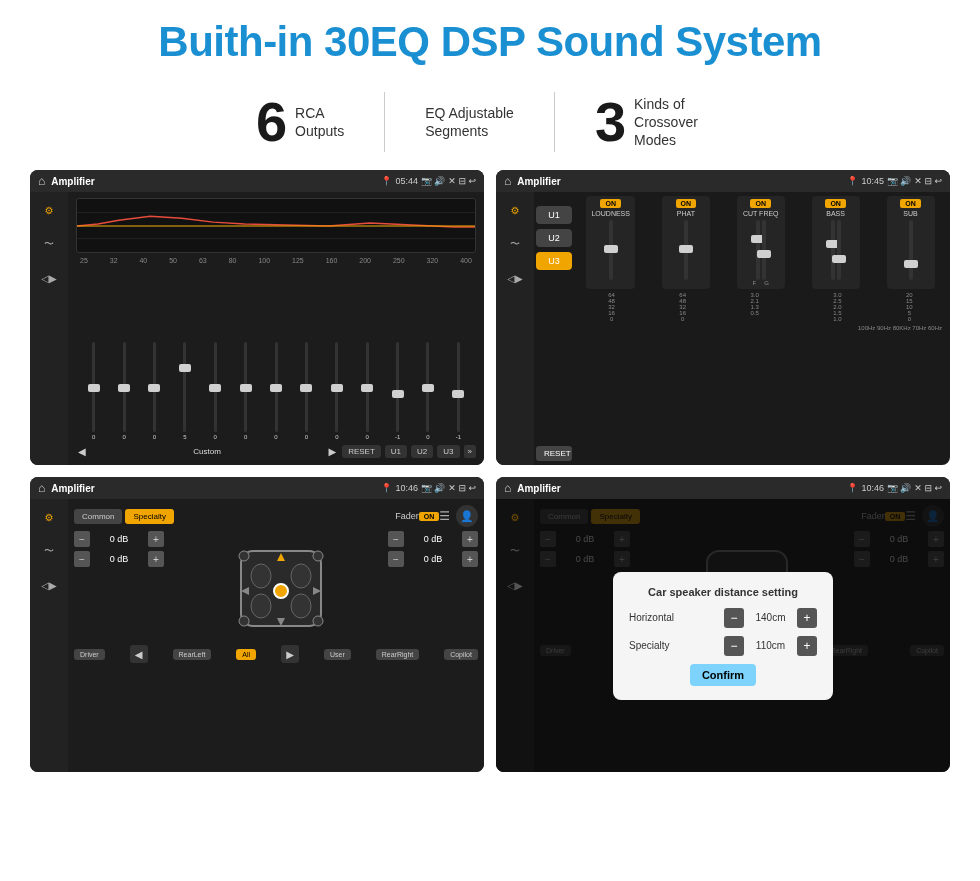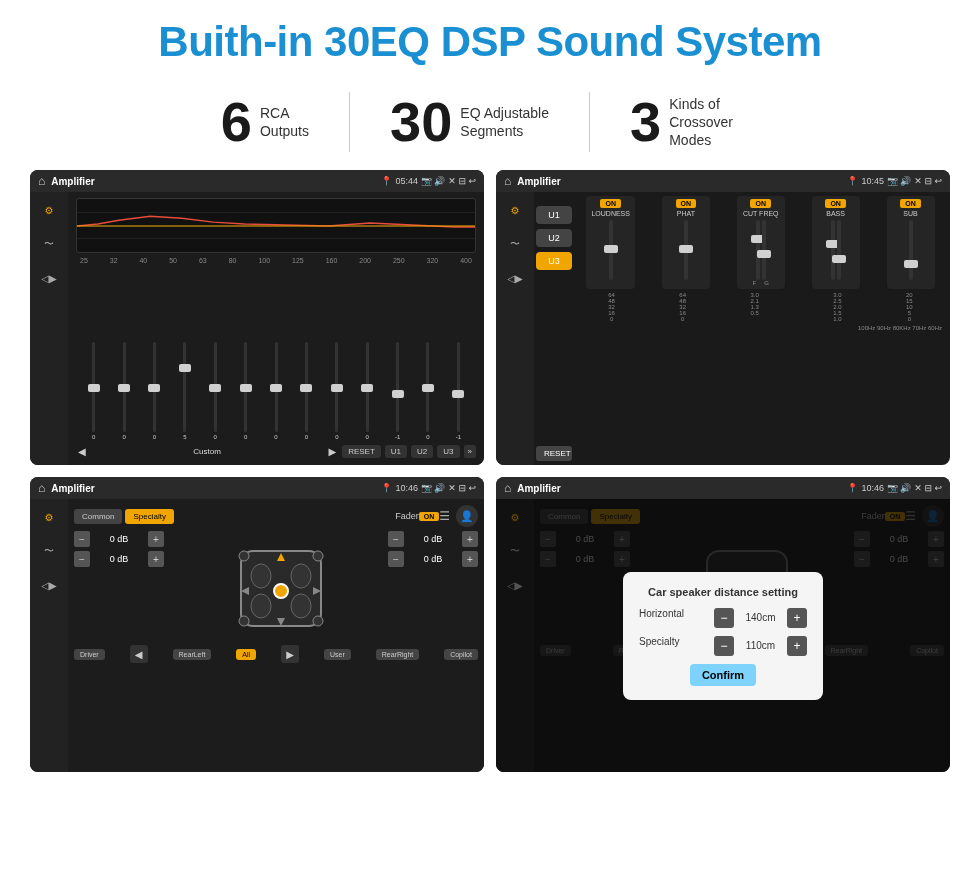--- a/index.html
+++ b/index.html
@@ -417,31 +417,32 @@
       top: 0; left: 0; right: 0; bottom: 0;
       background: rgba(0,0,0,0.5);
       display: flex;
       align-items: center;
       justify-content: center;
     }
     .dialog-box {
       background: #f5f5f5;
       border-radius: 8px;
       padding: 14px 16px;
-      width: 200px;
+      width: 220px;
     }
     .dialog-title {
       font-size: 11px;
       font-weight: bold;
       color: #333;
       text-align: center;
       margin-bottom: 10px;
     }
     .dialog-row {
       display: flex;
+      align-items: center;
       justify-content: space-between;
       margin-bottom: 8px;
     }
     .dialog-row-label {
       font-size: 10px;
       color: #333;
       width: 70px;
     }
     .dialog-stepper {
       display: flex;
@@ -492,21 +493,20 @@
 
   <h1 class="main-title">Buith-in 30EQ DSP Sound System</h1>
 
   <div class="stats-row">
     <div class="stat-item">
       <span class="stat-number">6</span>
       <span class="stat-label">RCA<br>Outputs</span>
     </div>
     <div class="stat-divider"></div>
     <div class="stat-item">
-      <span class="stat-number">30</span>
       <span class="stat-label">EQ Adjustable<br>Segments</span>
     </div>
     <div class="stat-divider"></div>
     <div class="stat-item">
       <span class="stat-number">3</span>
       <span class="stat-label">Kinds of<br>Crossover Modes</span>
     </div>
   </div>
 
   <div class="screenshots-grid">

